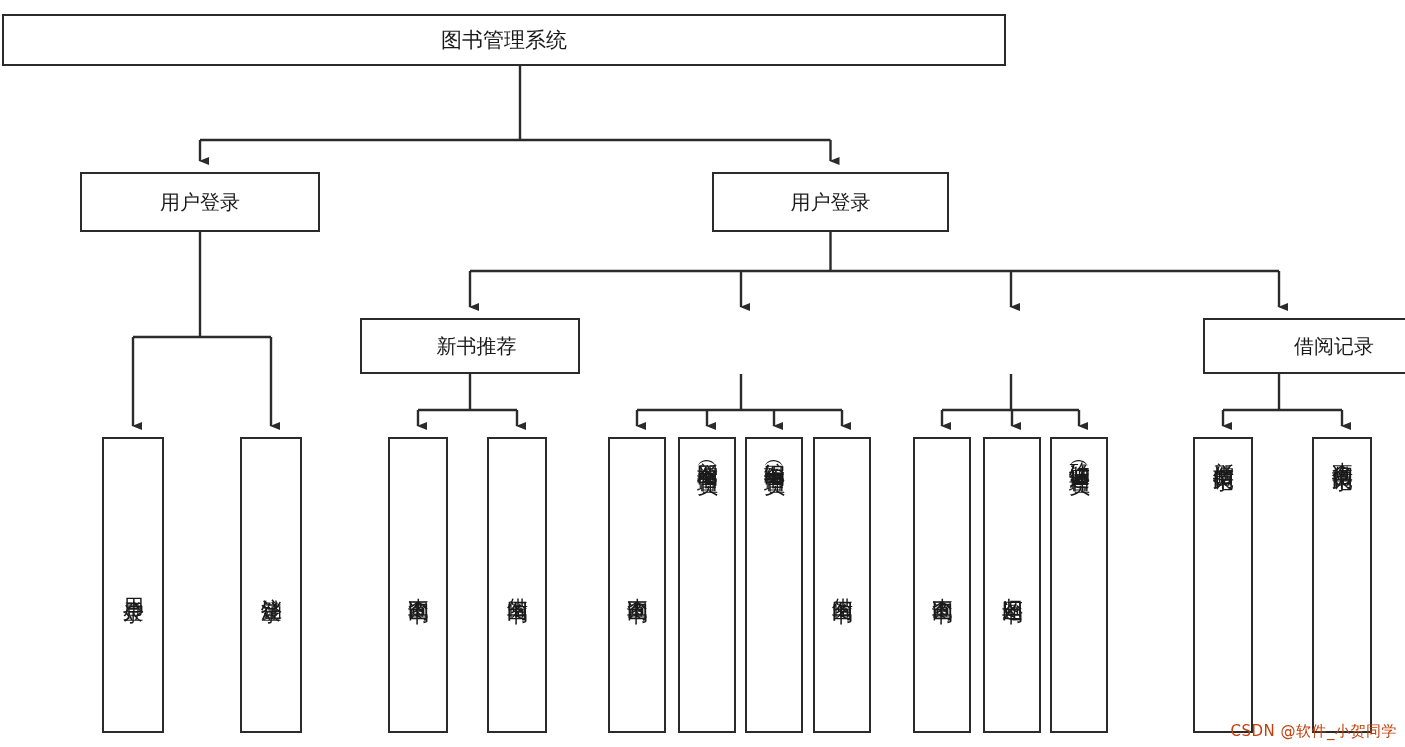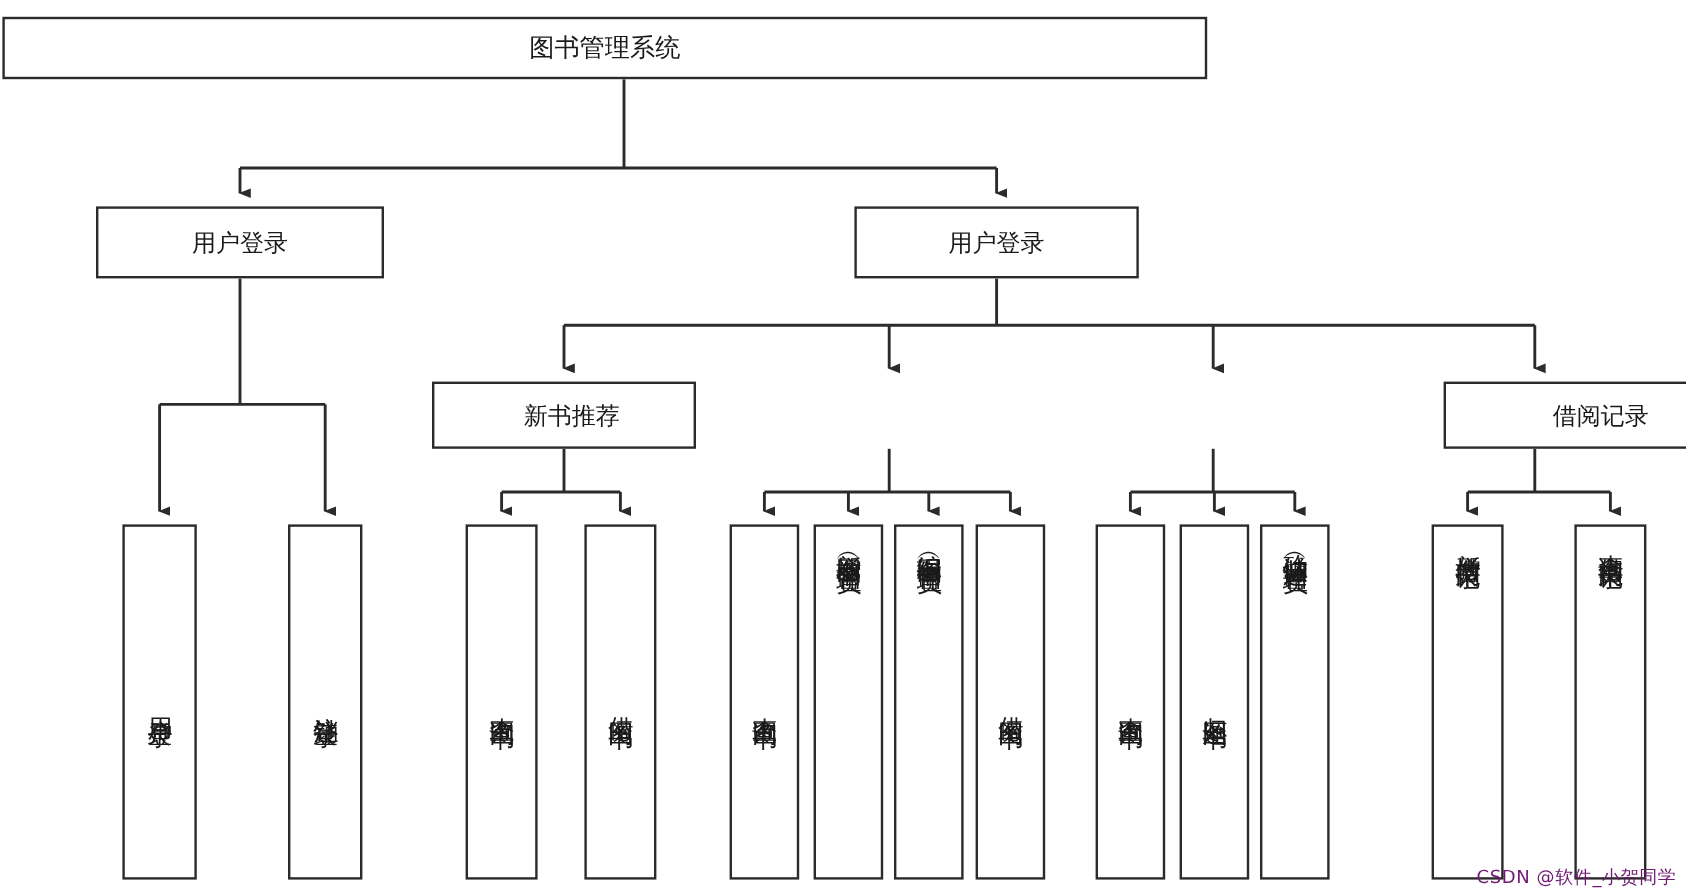--- a/index.html
+++ b/index.html
@@ -64,21 +64,21 @@
     margin-top: 6px;
   }
   .leaf.short .leaf-label {
     align-self: center;
   }
   .watermark {
     position: absolute;
     right: 8px;
     bottom: 6px;
     font-size: 15px;
-    color: #701a75;
+    color: #c2410c;
     z-index: 5;
     letter-spacing: 0.5px;
     white-space: nowrap;
   }
 </style>
 </head>
 <body>
 
 <div id="diagram-root">
 

